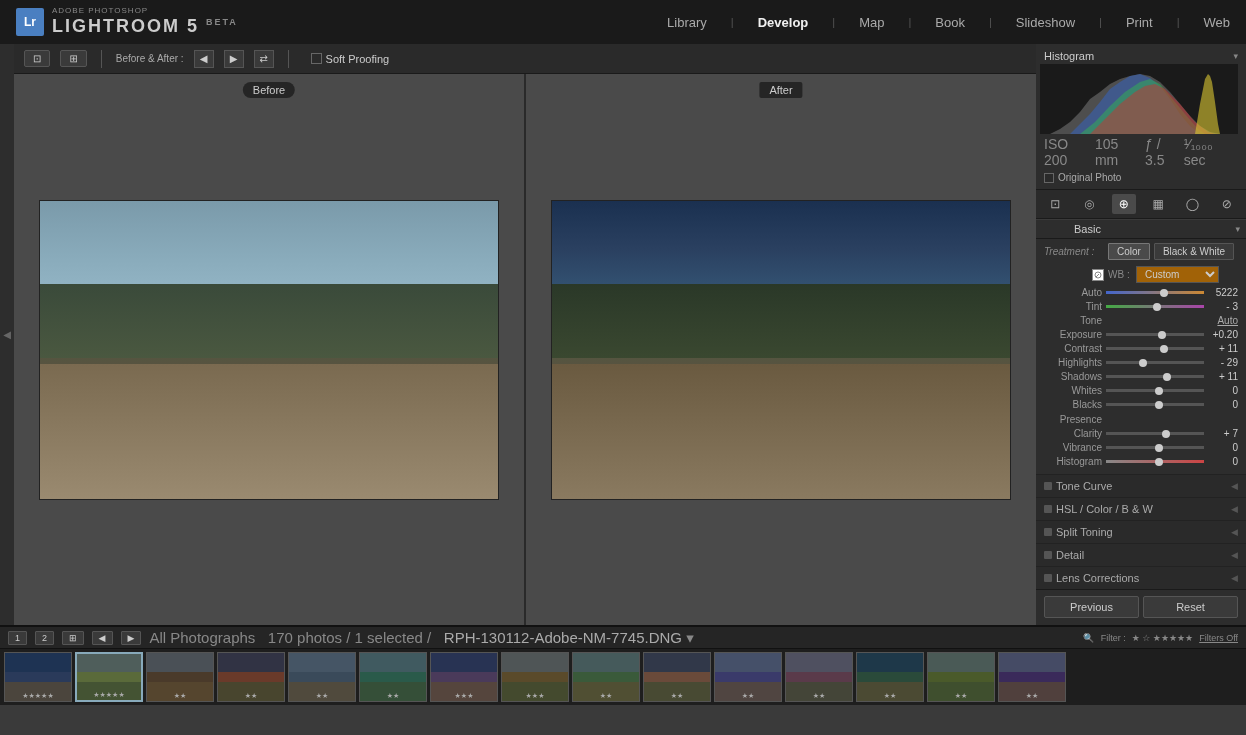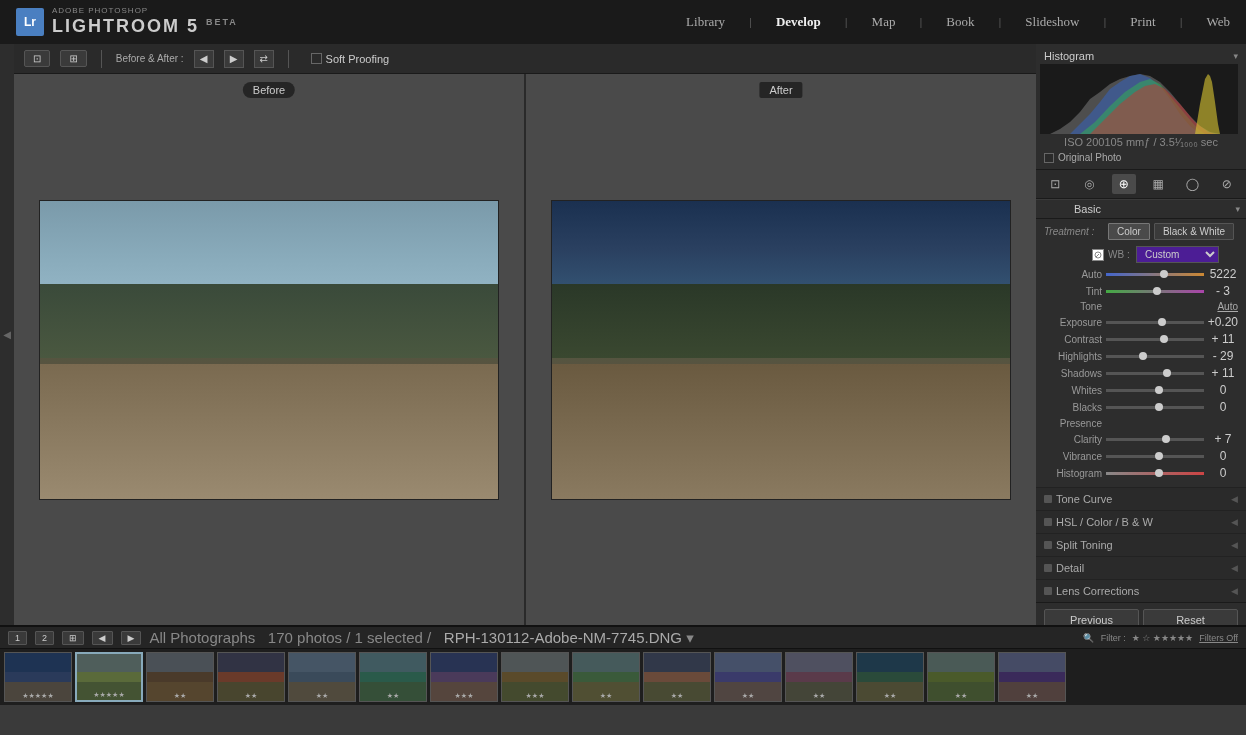--- a/index.html
+++ b/index.html
@@ -64,21 +64,20 @@
     #nav-menu {
       display: flex;
       gap: 24px;
       align-items: center;
     }
     .nav-item {
       color: #aaa;
       font-size: 13px;
       cursor: pointer;
       padding: 4px 0;
-      font-family: Liberation Serif, serif;
     }
     .nav-item.active {
       color: #f0f0f0;
       font-weight: bold;
     }
     .nav-separator {
       color: #555;
     }
 
     
@@ -275,23 +274,23 @@
     }
     #histogram-canvas {
       width: 198px;
       height: 70px;
       background: #1a1a1a;
       position: relative;
       overflow: hidden;
     }
     #histogram-info {
       display: flex;
-      justify-content: center;
+      justify-content: space-between;
       padding: 2px 4px;
-      font-size: 11px;
+      font-size: 14px;
       color: #888;
     }
     #original-photo-row {
       display: flex;
       align-items: center;
       padding: 2px 4px;
       gap: 4px;
     }
     #original-photo-checkbox {
       width: 10px;
@@ -406,24 +405,24 @@
       width: 8px;
       height: 8px;
       background: #ccc;
       border-radius: 50%;
       position: absolute;
       top: 50%;
       transform: translateY(-50%);
       cursor: pointer;
     }
     .slider-value {
-      font-size: 12px;
+      font-size: 10px;
       color: #ccc;
       min-width: 30px;
-      text-align: center;
+      text-align: right;
     }
 
     .tone-header-row {
       display: flex;
       align-items: center;
       margin-bottom: 3px;
     }
     .tone-label {
       font-size: 10px;
       color: #999;
@@ -715,21 +714,21 @@
       </div>
 
       <div class="wb-row">
         <div class="wb-icon">
           <svg width="8" height="8" viewBox="0 0 8 8">
             <circle cx="4" cy="4" r="3" fill="none" stroke="#888" stroke-width="1"></circle>
             <line x1="2" y1="6" x2="5" y2="3" stroke="#888" stroke-width="1"></line>
           </svg>
         </div>
         <span class="wb-label">WB :</span>
-        <select class="wb-dropdown" style="background:#4c1d95;border:1px solid #555;color:#ccc;font-size:10px;">
+        <select class="wb-dropdown" style="background:#a16207;border:1px solid #555;color:#ccc;font-size:10px;">
           <option>Custom</option>
           <option>Auto</option>
           <option>As Shot</option>
           <option>Daylight</option>
           <option>Cloudy</option>
           <option>Shade</option>
           <option>Tungsten</option>
           <option>Fluorescent</option>
           <option>Flash</option>
         </select>

